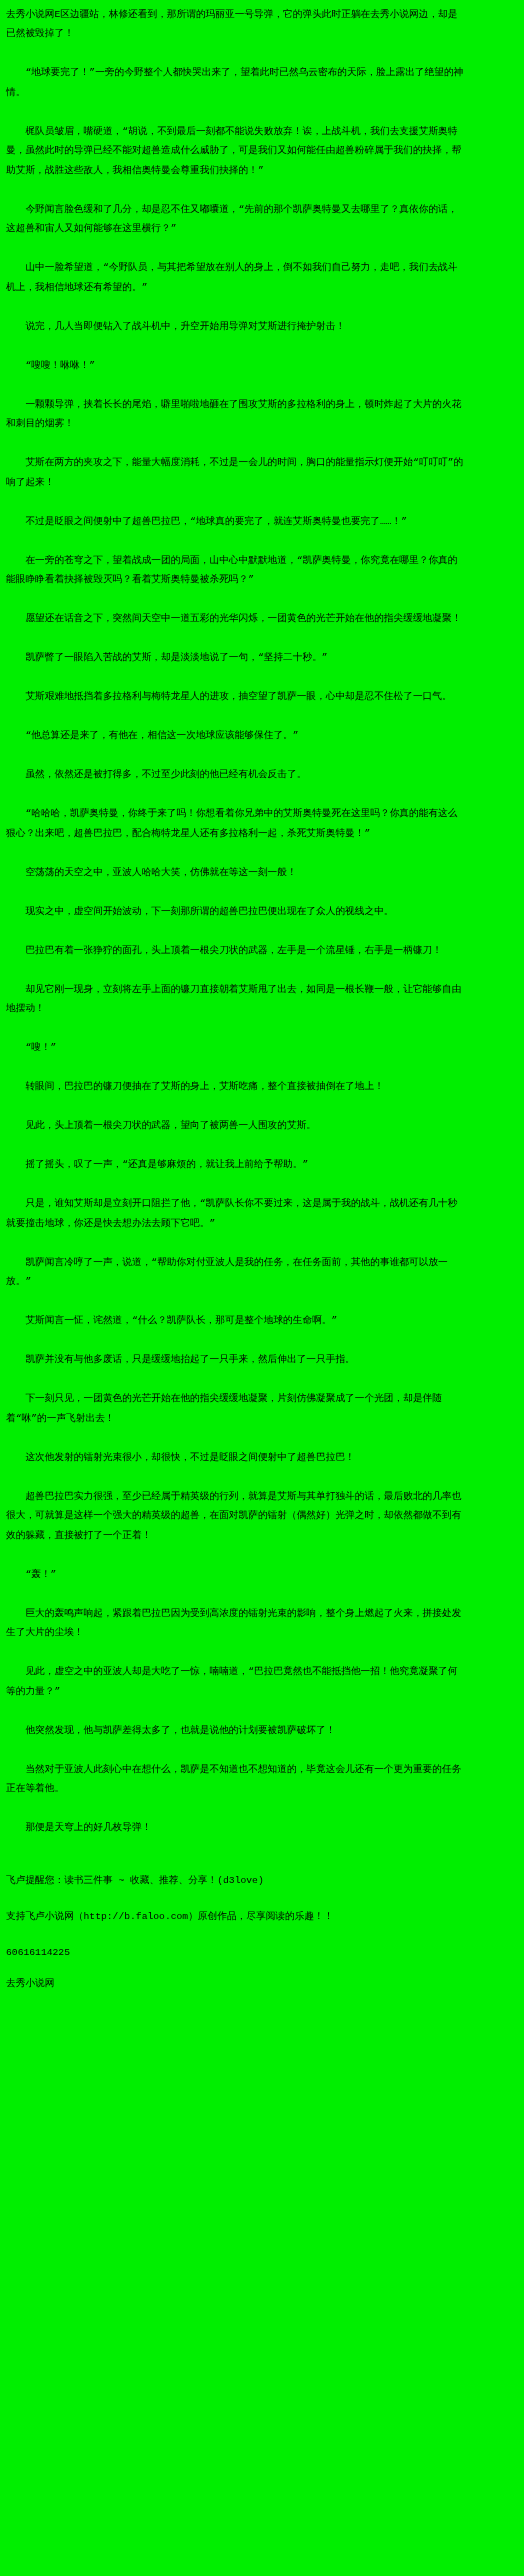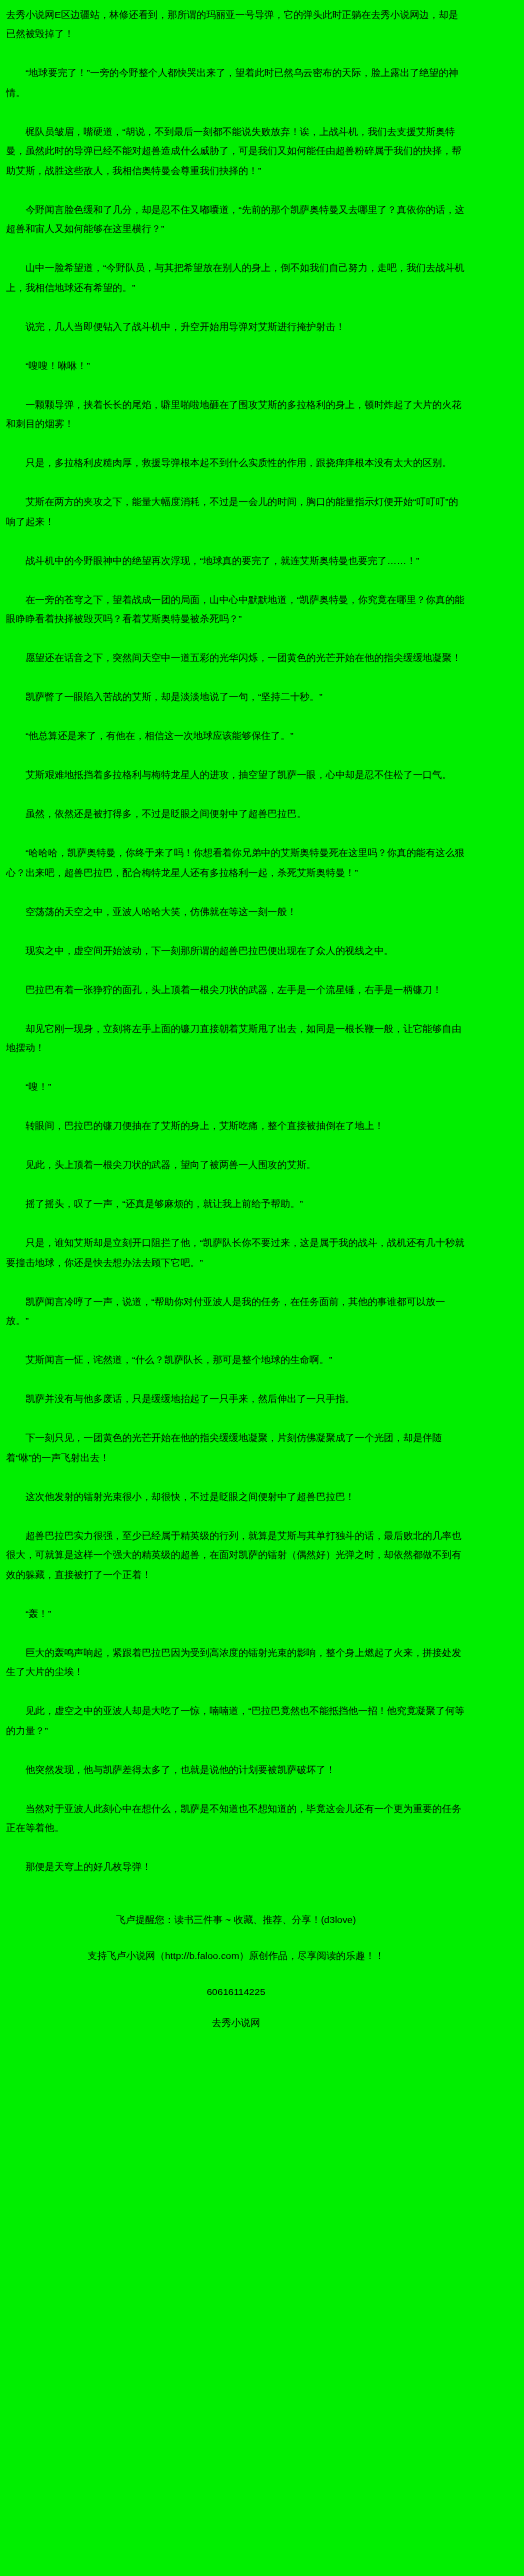--- a/index.html
+++ b/index.html
@@ -6,21 +6,21 @@
     margin: 0;
     padding: 0;
     background: #00ef00;
   }
   .page {
     width: 472px;
     min-height: 2576px;
     box-sizing: border-box;
     background: #00ef00;
     padding: 4.5px 6px 10.5px 6px;
-    font-family: Liberation Sans, sans-serif;
+    font-family: Liberation Mono, monospace;
     color: #000000;
   }
   .content p {
     margin: 0 0 19.5px 0;
     font-size: 9.7px;
     line-height: 19.5px;
     text-indent: 2em;
     color: #000000;
     word-break: break-all;
   }
@@ -29,21 +29,20 @@
   }
   .footer {
     margin-top: 34px;
   }
   .footer-line {
     margin: 0 0 18px 0;
     font-size: 9.7px;
     line-height: 18px;
     color: #000000;
     word-break: break-all;
-    text-align: center;
   }
   .footer-line.code {
     margin-bottom: 13.5px;
   }
   .footer-line.site {
     margin-bottom: 11px;
   }
 </style>
 </head>
 <body>
@@ -51,29 +50,28 @@
 <div class="page">
   <div class="content">
       <p>去秀小说网E区边疆站，林修还看到，那所谓的玛丽亚一号导弹，它的弹头此时正躺在去秀小说网边，却是已然被毁掉了！</p>
       <p>“地球要完了！”一旁的今野整个人都快哭出来了，望着此时已然乌云密布的天际，脸上露出了绝望的神情。</p>
       <p>梶队员皱眉，嘴硬道，“胡说，不到最后一刻都不能说失败放弃！诶，上战斗机，我们去支援艾斯奥特曼，虽然此时的导弹已经不能对超兽造成什么威胁了，可是我们又如何能任由超兽粉碎属于我们的抉择，帮助艾斯，战胜这些敌人，我相信奥特曼会尊重我们抉择的！”</p>
       <p>今野闻言脸色缓和了几分，却是忍不住又嘟囔道，“先前的那个凯萨奥特曼又去哪里了？真依你的话，这超兽和宙人又如何能够在这里横行？”</p>
       <p>山中一脸希望道，“今野队员，与其把希望放在别人的身上，倒不如我们自己努力，走吧，我们去战斗机上，我相信地球还有希望的。”</p>
       <p>说完，几人当即便钻入了战斗机中，升空开始用导弹对艾斯进行掩护射击！</p>
       <p>“嗖嗖！咻咻！”</p>
       <p>一颗颗导弹，挟着长长的尾焰，噼里啪啦地砸在了围攻艾斯的多拉格利的身上，顿时炸起了大片的火花和刺目的烟雾！</p>
-      <p>只是，多拉格利皮糙肉厚，救援导弹根本起不到什么实质性的作用，跟挠痒痒根本没有太大的区别。</p>
       <p>艾斯在两方的夹攻之下，能量大幅度消耗，不过是一会儿的时间，胸口的能量指示灯便开始“叮叮叮”的响了起来！</p>
-      <p>战斗机中的今野眼神中的绝望再次浮现，“地球真的要完了，就连艾斯奥特曼也要完了……！”</p>
+      <p>不过是眨眼之间便射中了超兽巴拉巴，“地球真的要完了，就连艾斯奥特曼也要完了……！”</p>
       <p>在一旁的苍穹之下，望着战成一团的局面，山中心中默默地道，“凯萨奥特曼，你究竟在哪里？你真的能眼睁睁看着抉择被毁灭吗？看着艾斯奥特曼被杀死吗？”</p>
       <p>愿望还在话音之下，突然间天空中一道五彩的光华闪烁，一团黄色的光芒开始在他的指尖缓缓地凝聚！</p>
       <p>凯萨瞥了一眼陷入苦战的艾斯，却是淡淡地说了一句，“坚持二十秒。”</p>
+      <p>艾斯艰难地抵挡着多拉格利与梅特龙星人的进攻，抽空望了凯萨一眼，心中却是忍不住松了一口气。</p>
       <p>“他总算还是来了，有他在，相信这一次地球应该能够保住了。”</p>
-      <p>艾斯艰难地抵挡着多拉格利与梅特龙星人的进攻，抽空望了凯萨一眼，心中却是忍不住松了一口气。</p>
-      <p>虽然，依然还是被打得多，不过是眨眼之间便射中了超兽巴拉巴。</p>
+      <p>虽然，依然还是被打得多，不过至少此刻的他已经有机会反击了。</p>
       <p>“哈哈哈，凯萨奥特曼，你终于来了吗！你想看着你兄弟中的艾斯奥特曼死在这里吗？你真的能有这么狠心？出来吧，超兽巴拉巴，配合梅特龙星人还有多拉格利一起，杀死艾斯奥特曼！”</p>
       <p>空荡荡的天空之中，亚波人哈哈大笑，仿佛就在等这一刻一般！</p>
       <p>现实之中，虚空间开始波动，下一刻那所谓的超兽巴拉巴便出现在了众人的视线之中。</p>
       <p>巴拉巴有着一张狰狞的面孔，头上顶着一根尖刀状的武器，左手是一个流星锤，右手是一柄镰刀！</p>
       <p>却见它刚一现身，立刻将左手上面的镰刀直接朝着艾斯甩了出去，如同是一根长鞭一般，让它能够自由地摆动！</p>
       <p>“嗖！”</p>
       <p>转眼间，巴拉巴的镰刀便抽在了艾斯的身上，艾斯吃痛，整个直接被抽倒在了地上！</p>
       <p>见此，头上顶着一根尖刀状的武器，望向了被两兽一人围攻的艾斯。</p>
       <p>摇了摇头，叹了一声，“还真是够麻烦的，就让我上前给予帮助。”</p>
       <p>只是，谁知艾斯却是立刻开口阻拦了他，“凯萨队长你不要过来，这是属于我的战斗，战机还有几十秒就要撞击地球，你还是快去想办法去顾下它吧。”</p>

